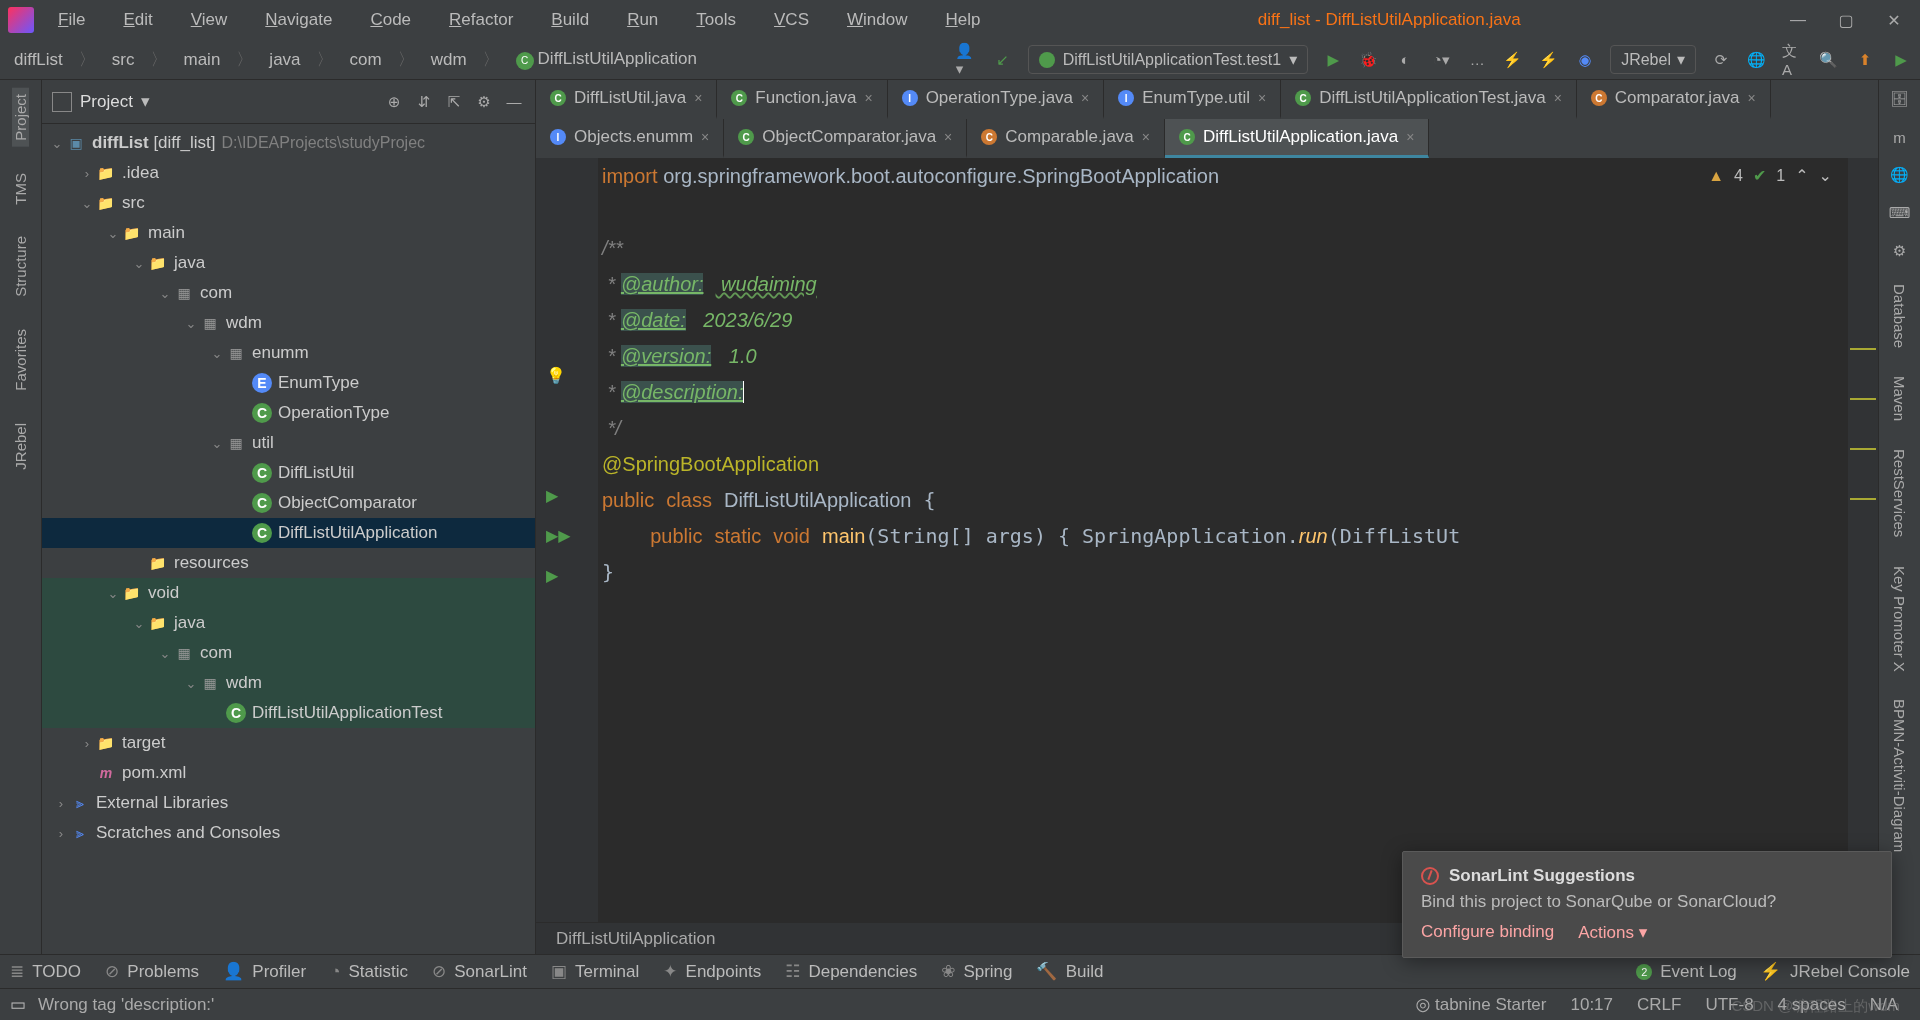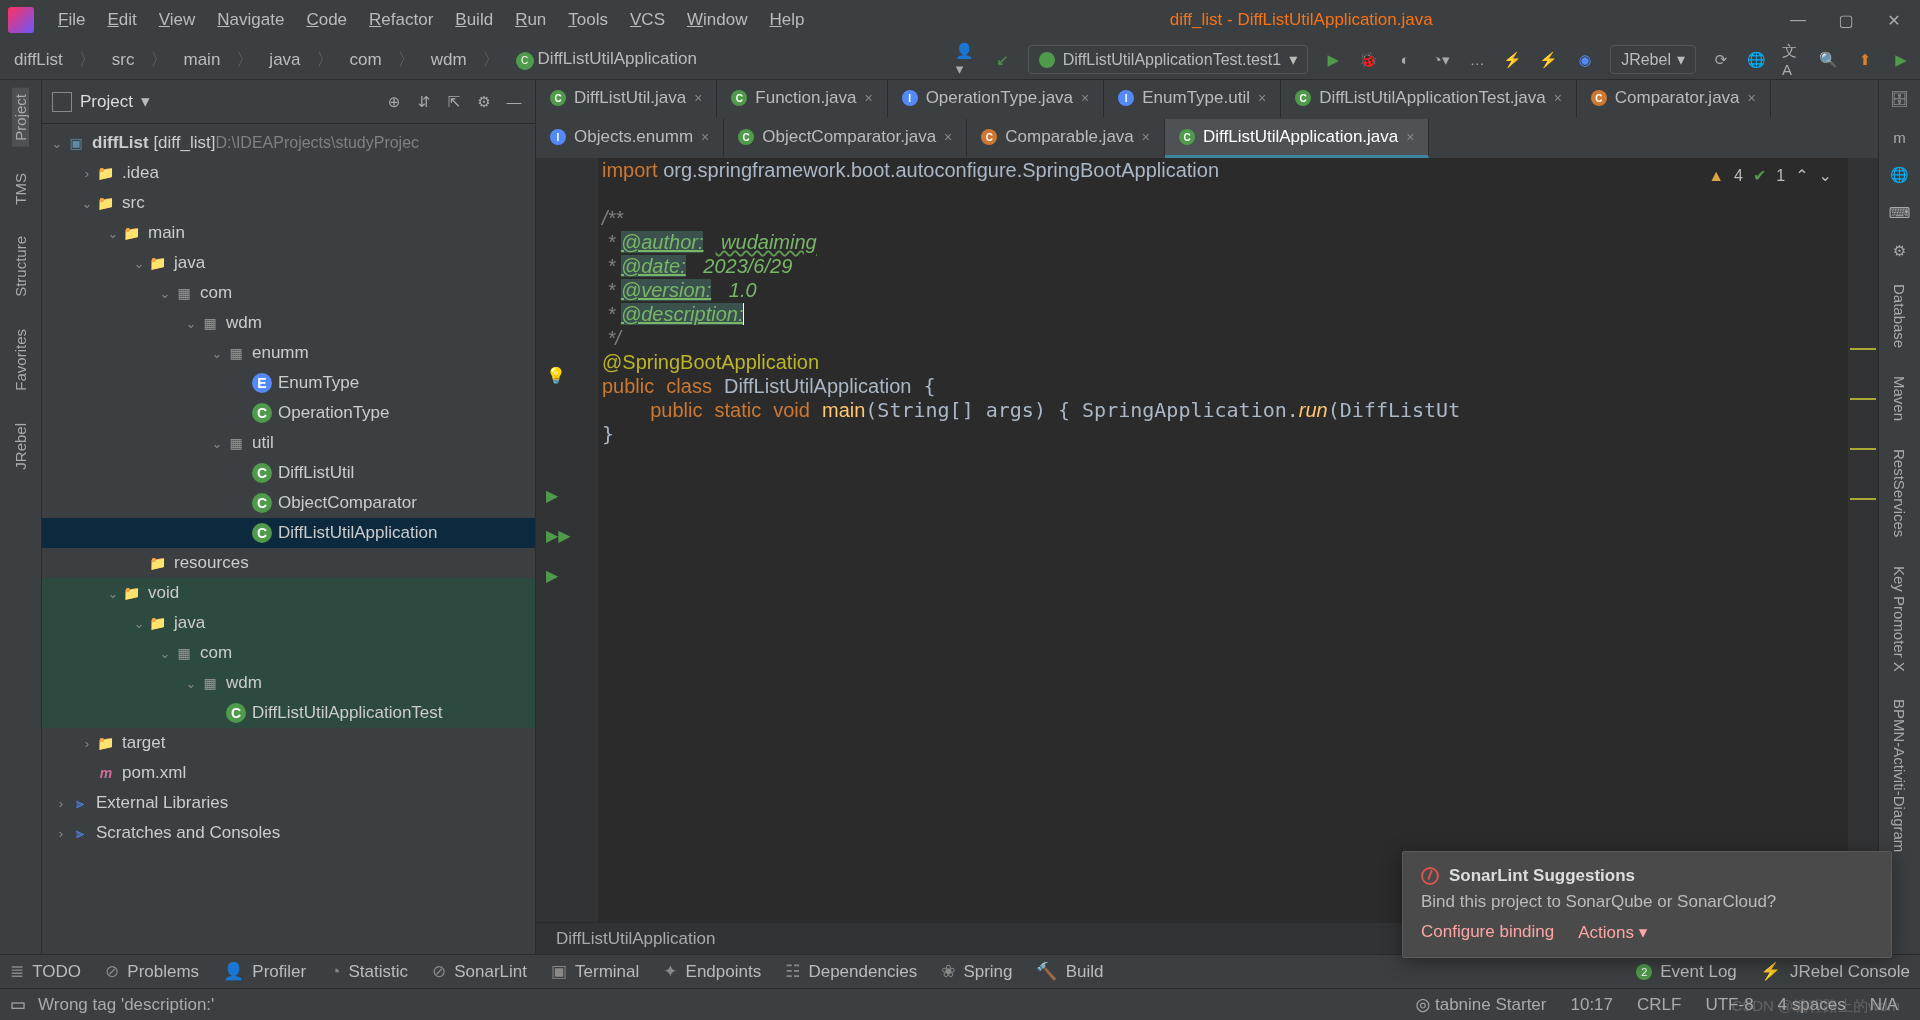--- a/index.html
+++ b/index.html
@@ -1,20 +1,20 @@
 <!DOCTYPE html>
 <html><head>
 <meta charset="utf-8">
 <style>
 *{margin:0;padding:0;box-sizing:border-box;font-family:"Segoe UI",Arial,sans-serif;user-select:none}
 body{width:1920px;height:1020px;background:#3c3f41;color:#bbb;font-size:17px;overflow:hidden;display:flex;flex-direction:column}
 
 .titlebar{height:40px;background:#3c3f41;display:flex;align-items:center;padding:0 8px;color:#bbb}
 .titlebar .logo{width:26px;height:26px;background:linear-gradient(135deg,#fe315d,#6b57ff);border-radius:3px;margin-right:14px}
-.menu-items{display:flex;gap:2px}
+.menu-items{display:flex;gap:18px}
 .menu-items span{padding:4px 10px;cursor:default;font-size:17px}
 .menu-items span u{text-decoration:underline}
 .titlebar .title{flex:1;text-align:center;color:#f97316;font-size:17px}
 .win-controls{display:flex;gap:28px;margin-right:8px}
 .win-controls span{width:20px;text-align:center;font-size:16px;color:#aaa}
 
 .navbar{height:40px;background:#3c3f41;display:flex;align-items:center;border-bottom:1px solid #2b2b2b;padding:0 8px}
 .crumbs{display:flex;align-items:center;gap:4px}
 .crumbs span{color:#bbb;font-size:17px;padding:2px 6px}
 .crumbs .sep{color:#666}
@@ -48,35 +48,35 @@
 .node .nl{color:#ccc}
 .node.selected{background:#0d293e}
 .node.range{background:#2d4a40}
 .fi-dir{color:#C9A26B}
 .fi-dir-blue{color:#5b8aa8}
 .fi-pkg{color:#999}
 .fi-cls{width:18px;height:18px;border-radius:50%;background:#4f9a4b;color:#fff;font-size:11px;font-weight:bold}
 .fi-cls-b{background:#548af7}
 .fi-tgt{color:#d9822b}
 .fi-m{color:#d26b9e;font-weight:bold;font-style:italic}
-.pathtxt{color:#808080;font-size:16px;}
+.pathtxt{color:#808080;font-size:16px;margin-left:6px}
 
 .editor{flex:1;display:flex;flex-direction:column;background:#2b2b2b;overflow:hidden}
 .tabs{display:flex;flex-wrap:wrap;background:#3c3f41;font-size:17px}
 .tab{display:flex;align-items:center;gap:8px;padding:8px 14px;color:#bbb;border-right:1px solid #2b2b2b;border-bottom:3px solid transparent}
 .tab.active{background:#4e5254;border-bottom-color:#3e86a0;color:#fff}
 .tab .ti{width:16px;height:16px;border-radius:50%;background:#548af7;display:flex;align-items:center;justify-content:center;font-size:10px;color:#fff;font-weight:bold}
 .tab .ti.g{background:#4f9a4b}
 .tab .ti.o{background:#cc7832}
 .tab .tx{font-size:14px;color:#888}
 .code-area{flex:1;display:flex;overflow:hidden;position:relative}
 .gutter{width:60px;background:#313335;color:#606366;text-align:right;padding:0 10px 0 0;font-family:Consolas,monospace;font-size:20px;line-height:40px}
 .gut2{width:62px;background:#313335;position:relative}
 .gut2 .gi{position:absolute;left:10px;width:20px;height:20px;font-size:16px}
-.code{flex:1;font-family:Consolas,monospace;font-size:20px;line-height:24px;white-space:pre;color:#a9b7c6;padding-left:4px;overflow:hidden}
+.code{flex:1;font-family:Consolas,monospace;font-size:20px;line-height:36px;white-space:pre;color:#a9b7c6;padding-left:4px;overflow:hidden}
 .k{color:#cc7832}
 .c{color:#808080;font-style:italic}
 .cth{background:#3b514d;color:#77b767;font-style:italic;text-decoration:underline}
 .cv{color:#77b767;font-style:italic}
 .an{color:#bbb529}
 .fn{color:#ffc66d}
 .id{color:#a9b7c6}
 
 .insp{position:absolute;top:6px;right:40px;display:flex;gap:10px;align-items:center;font-size:16px;background:#2b2b2b;padding:2px 6px}
 .minimap{position:absolute;right:0;top:0;bottom:0;width:30px;background:#313335}

